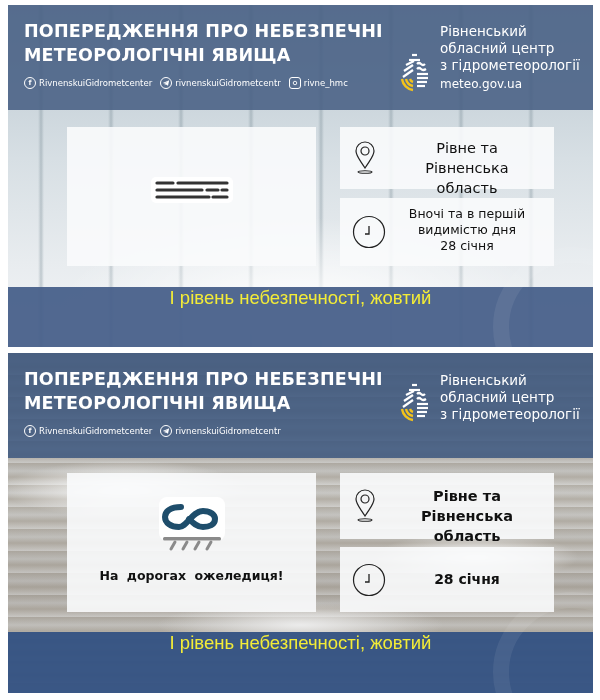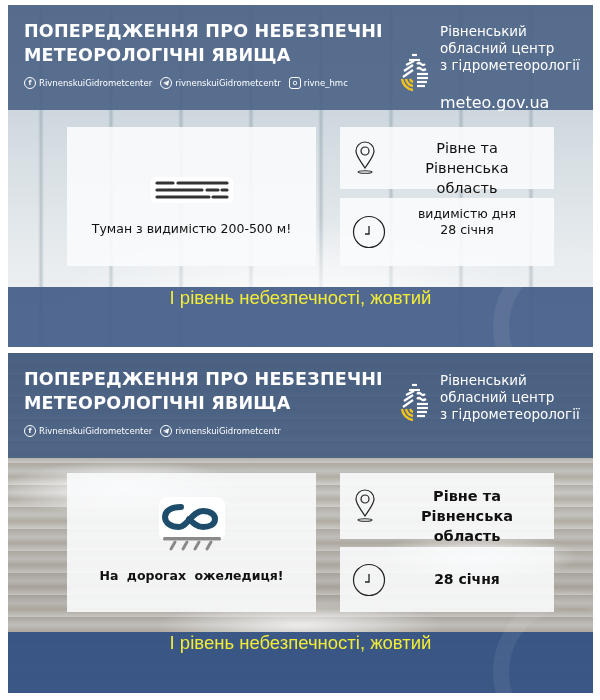--- a/index.html
+++ b/index.html
@@ -61,25 +61,25 @@
     .social { display: flex; align-items: center; gap: 3px; white-space: nowrap; }
     .social-icon {
       width: 12px; height: 12px; border: 1px solid #fff; border-radius: 50%;
       display: inline-flex; align-items: center; justify-content: center;
       font-size: 7px; font-weight: bold; line-height: 1;
     }
     .social-icon svg { width: 8px; height: 8px; }
 
     .org {
       position: absolute; left: 390px; top: 18px;
-      display: flex; align-items: center; gap: 8px;
+      display: flex; align-items: flex-end; gap: 8px;
     }
     .org-logo { width: 34px; height: 46px; margin-top: 6px; }
     .org-text { color: #ffffff; font-size: 13.5px; line-height: 17px; }
-    .org-text .site { font-size: 16px; margin-top: 20px; }
+    .org-text .site { font-size: 12px; margin-top: 2px; }
 
     .card {
       position: absolute;
       background: rgba(250, 251, 252, 0.90);
     }
     .card-main { left: 59px; width: 249px; }
     .card-side { left: 332px; width: 214px; }
     .panel-1 .card-main { top: 122px; height: 139px; }
     .panel-1 .card-place { top: 122px; height: 62px; }
     .panel-1 .card-time { top: 193px; height: 68px; }
@@ -210,41 +210,41 @@
       <g stroke="#333" stroke-width="3.2" stroke-linecap="round">
         <line x1="6" y1="6" x2="22" y2="6"></line>
         <line x1="27" y1="6" x2="76" y2="6"></line>
         <line x1="6" y1="13" x2="51" y2="13"></line>
         <line x1="56" y1="13" x2="67" y2="13"></line>
         <line x1="71" y1="13" x2="76" y2="13"></line>
         <line x1="6" y1="20" x2="58" y2="20"></line>
         <line x1="62" y1="20" x2="76" y2="20"></line>
       </g>
     </svg>
-    <div class="phenom-text">Туман з видимістю 200-500 м!</div>
   </div>
 
   <div class="card card-side card-place">
     <svg class="side-icon pin-icon" viewBox="0 0 22 34">
       <path d="M11 27 C6 19 2 15 2 10 A9 9 0 0 1 20 10 C20 15 16 19 11 27 Z" fill="none" stroke="#222" stroke-width="1.2"></path>
       <circle cx="11" cy="10" r="4" fill="none" stroke="#222" stroke-width="1.2"></circle>
       <ellipse cx="11" cy="31" rx="7" ry="1.3" fill="none" stroke="#222" stroke-width="1.1"></ellipse>
     </svg>
     <div class="side-text">
       <div>Рівне та</div>
       <div>Рівненська область</div>
     </div>
   </div>
 
   <div class="card card-side card-time">
     <svg class="side-icon clock-icon" viewBox="0 0 34 34">
       <circle cx="17" cy="17" r="15.5" fill="none" stroke="#222" stroke-width="1.2"></circle>
       <path d="M17 11 L17 19 L13 19" fill="none" stroke="#222" stroke-width="1.3"></path>
     </svg>
     <div class="side-text">
+      <div>Вночі та в першій</div>
       <div>видимістю дня</div>
       <div>28 січня</div>
     </div>
   </div>
 
   <div class="banner">
     <div class="banner-arc"></div>
     <span class="banner-text">І рівень небезпечності, жовтий</span>
   </div>
 </div>

